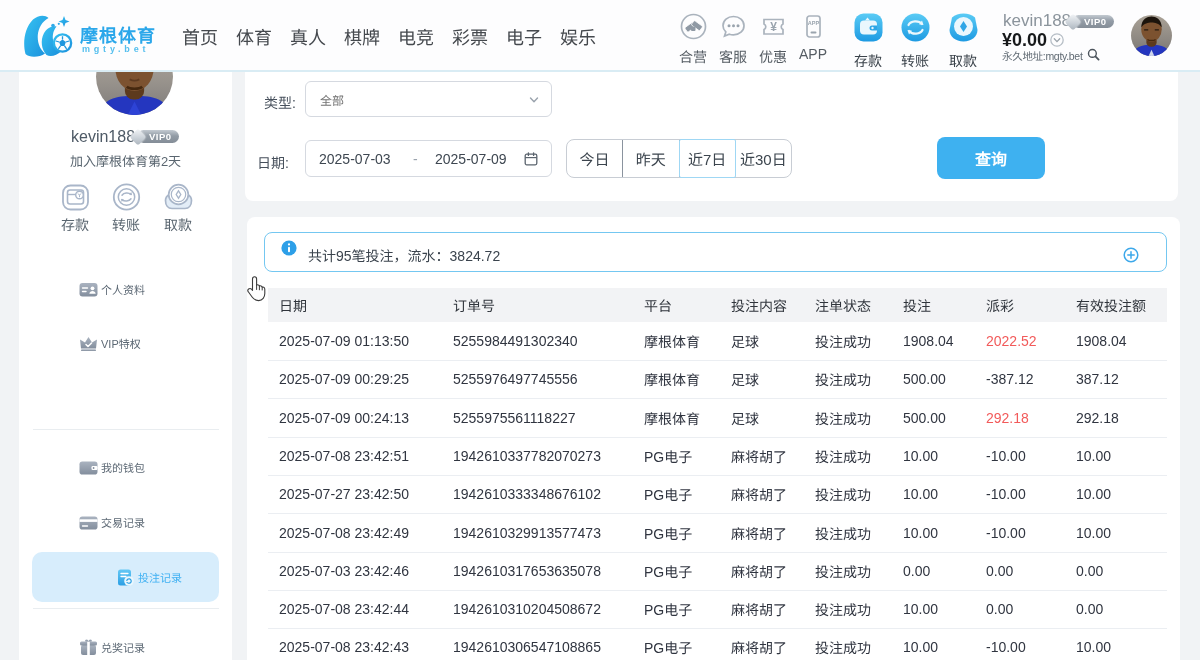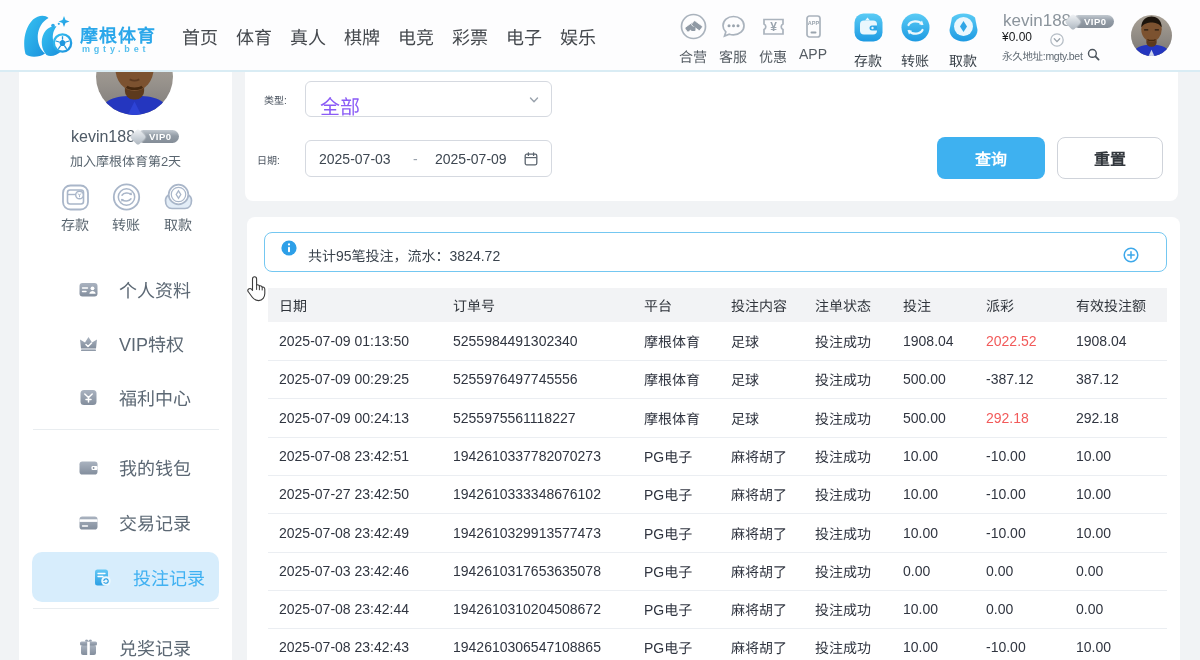--- a/index.html
+++ b/index.html
@@ -20,48 +20,48 @@
   #logo-svg { position:absolute; left:24px; top:14px; }
   #logo-cn { position:absolute; left:80px; top:21px; font-size:18px; font-weight:bold; color:#2ba7ea; letter-spacing:1px; }
   #logo-en { position:absolute; left:82px; top:44px; font-size:9px; font-weight:bold; color:#55bfee; letter-spacing:3.8px; }
   #nav { position:absolute; left:182px; top:0; height:72px; display:flex; align-items:center; }
   #nav .ni { font-size:18px; color:#45494e; width:36px; margin-right:18px; white-space:nowrap; }
   .hicon { position:absolute; top:13px; width:40px; text-align:center; }
   .hicon .lbl { font-size:14px; color:#555c63; margin-top:2px; }
   .bicon { position:absolute; top:12px; width:48px; text-align:center; }
   .bicon .lbl { font-size:14px; color:#3b434b; margin-top:3px; }
   #u-name { position:absolute; left:1003px; top:11px; font-size:17px; color:#8b949c; }
-  #u-bal  { position:absolute; left:1002px; top:30px; font-size:12px; font-weight:normal; color:#16181a; }
+  #u-bal  { position:absolute; left:1002px; top:30px; font-size:18px; font-weight:bold; color:#16181a; }
   #u-url  { position:absolute; left:1002px; top:48px; font-size:10.5px; color:#606a73; letter-spacing:-0.3px; }
   #u-avatar { position:absolute; left:1131px; top:15px; width:41px; height:41px; border-radius:50%; overflow:hidden; }
 
   
   #sidebar {
     position:absolute; left:19px; top:34px; width:213px; height:640px;
     background:#fff; border-radius:8px; z-index:5;
   }
   #s-avatar { position:absolute; left:77px; top:4px; width:77px; height:77px; border-radius:50%; overflow:hidden; }
   #s-name { position:absolute; left:52px; top:94px; font-size:16px; color:#4e5a66; }
   #s-join { position:absolute; left:0; top:117px; width:100%; text-align:center; font-size:13px; color:#5a6670; }
   .s-quick { position:absolute; top:148px; width:52px; text-align:center; }
   .s-quick .lbl { font-size:14px; color:#5a6670; margin-top:-2px; }
   .menu-item { position:absolute; left:13px; width:187px; height:50px; display:flex; align-items:center; }
   .menu-item .mi-icon { margin-left:47px; width:19px; height:19px; display:flex; align-items:center; justify-content:center; }
-  .menu-item .mi-txt { margin-left:21px; font-size:18px; color:#5c6874; }
+  .menu-item .mi-txt { margin-left:3px; font-size:11px; color:#5c6874; }
   .menu-item.active { background:#d7edfc; border-radius:10px;justify-content:center; }
   .menu-item.active .mi-txt { color:#40b1f2; }
   .s-divider { position:absolute; left:14px; width:186px; height:1px; background:#e9edf0; }
 
   
   #filter-card { position:absolute; left:245px; top:40px; width:933px; height:161px; background:#fff; border-radius:8px; z-index:4; }
   #table-card  { position:absolute; left:247px; top:217px; width:933px; height:547px; background:#fff; border-radius:8px 8px 0 0; z-index:4; }
 
-  .flabel { position:absolute; font-size:10px; color:#47505c; }
+  .flabel { position:absolute; font-size:14px; color:#47505c; }
   #type-select { position:absolute; left:60px; top:41px; width:247px; height:36px; border:1px solid #d5d9e0; border-radius:6px; background:#fff; }
-  #type-select .val { position:absolute; left:14px; top:9px; font-size:20px; color:#8b5cf6; }
+  #type-select .val { position:absolute; left:14px; top:9px; font-size:12px; color:#737373; }
   #date-box { position:absolute; left:60px; top:100px; width:247px; height:37px; border:1px solid #d5d9e0; border-radius:6px; background:#fff; font-size:14px; color:#3e4751; }
   #seg { position:absolute; left:321px; top:99px; width:226px; height:39px; border:1px solid #c8cdd4; border-radius:8px; background:#fff; display:flex; }
   #seg .sg { flex:1; display:flex; align-items:center; justify-content:center; font-size:15px; color:#3c454e; border-right:1px solid #8a939e; }
   #seg .sg:last-child { border-right:none; }
   #seg .sg.sel { border:1px solid #9fd7f4; border-radius:2px; margin:-1px 0 -1px -1px; }
   .btn { position:absolute; top:97px; height:42px; border-radius:8px; font-size:16px; font-weight:bold; display:flex; align-items:center; justify-content:center; }
   #btn-q { left:692px; width:108px; background:#3eb1f0; color:#fff; }
   #btn-r { left:812px; width:106px; background:#fff; color:#32373d; border:1px solid #cfd3da; }
 
   
@@ -169,30 +169,20 @@
   <div class="menu-item" style="top:284px">
     <div class="mi-icon">
       <svg width="19" height="19" viewBox="0 0 19 19">
         <path d="M2 14.5 L1 5.5 L6 8.5 L9.5 3 L13 8.5 L18 5.5 L17 14.5 Z" fill="url(#gr1)"></path>
         <path d="M7 10.5 L9 12.5 L12.5 9" fill="none" stroke="#fff" stroke-width="1.5" stroke-linecap="round" stroke-linejoin="round"></path>
         <rect x="2" y="15.3" width="15" height="1.8" rx="0.9" fill="url(#gr1)"></rect>
       </svg>
     </div>
     <div class="mi-txt">VIP特权</div>
   </div>
-  <div class="menu-item" style="top:338px">
-    <div class="mi-icon">
-      <svg width="19" height="19" viewBox="0 0 19 19">
-        <rect x="1.5" y="2" width="16" height="15" rx="3.5" fill="url(#gr1)"></rect>
-        <path d="M5.8 6 L9.5 9.5 L13.2 6" fill="none" stroke="#fff" stroke-width="1.5" stroke-linecap="round"></path>
-        <path d="M9.5 9.5 v4.5 M7 11.5 h5" stroke="#fff" stroke-width="1.5" stroke-linecap="round"></path>
-      </svg>
-    </div>
-    <div class="mi-txt">福利中心</div>
-  </div>
   <div class="s-divider" style="top:395px"></div>
   <div class="menu-item" style="top:408px">
     <div class="mi-icon">
       <svg width="19" height="19" viewBox="0 0 19 19">
         <rect x="0.5" y="3.5" width="18" height="13" rx="2.8" fill="url(#gr1)"></rect>
         <path d="M0.5 7 L13 3.8" stroke="#fff" stroke-width="0"></path>
         <rect x="12.5" y="8" width="6" height="4" rx="1.2" fill="#fff"></rect>
         <circle cx="14.6" cy="10" r="0.9" fill="#838e9d"></circle>
       </svg>
     </div>
@@ -252,22 +242,27 @@
   <div id="date-box">
     <span style="position:absolute;left:13px;top:10px;">2025-07-03</span>
     <span style="position:absolute;left:107px;top:10px;color:#9aa3ad;">-</span>
     <span style="position:absolute;left:129px;top:10px;">2025-07-09</span>
     <svg style="position:absolute; right:13px; top:11px;" width="14" height="14" viewBox="0 0 14 14">
       <rect x="1.2" y="2.2" width="11.6" height="10.6" rx="1.5" fill="none" stroke="#5b646e" stroke-width="1.3"></rect>
       <path d="M1.2 5.6 h11.6" stroke="#5b646e" stroke-width="1.2"></path>
       <path d="M4.4 0.8 v2.6 M9.6 0.8 v2.6" stroke="#5b646e" stroke-width="1.3" stroke-linecap="round"></path>
     </svg>
   </div>
+  <div id="seg">
+    <div class="sg">今日</div>
+    <div class="sg">昨天</div>
+    <div class="sg sel">近7日</div>
+    <div class="sg">近30日</div>
+  </div>
   <div class="btn" id="btn-q">查询</div>
-  <div class="btn" id="btn-r">重置</div>
 </div>
 
 <div id="table-card">
   <div id="alert">
     <svg style="position:absolute;left:16px;top:6.5px" width="16" height="16" viewBox="0 0 16 16">
       <circle cx="8" cy="8" r="7.6" fill="#2d9fe8"></circle>
       <rect x="7" y="6.7" width="2" height="5.6" rx="1" fill="#fff"></rect>
       <circle cx="8" cy="4.4" r="1.1" fill="#fff"></circle>
     </svg>
     <div class="txt">共计95笔投注，流水：3824.72</div>

